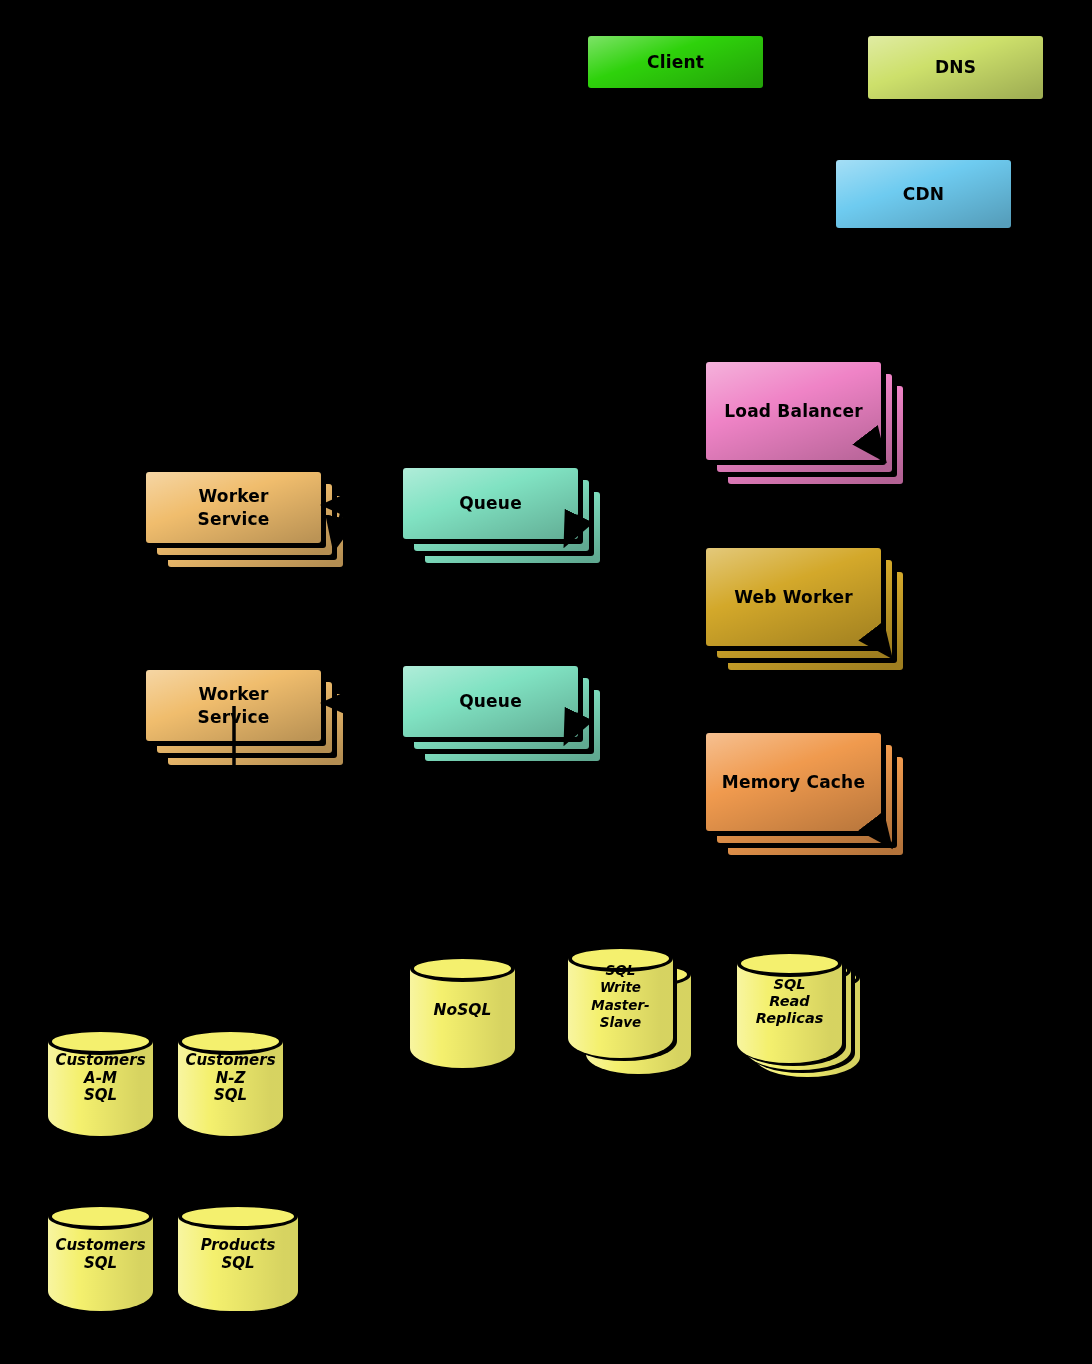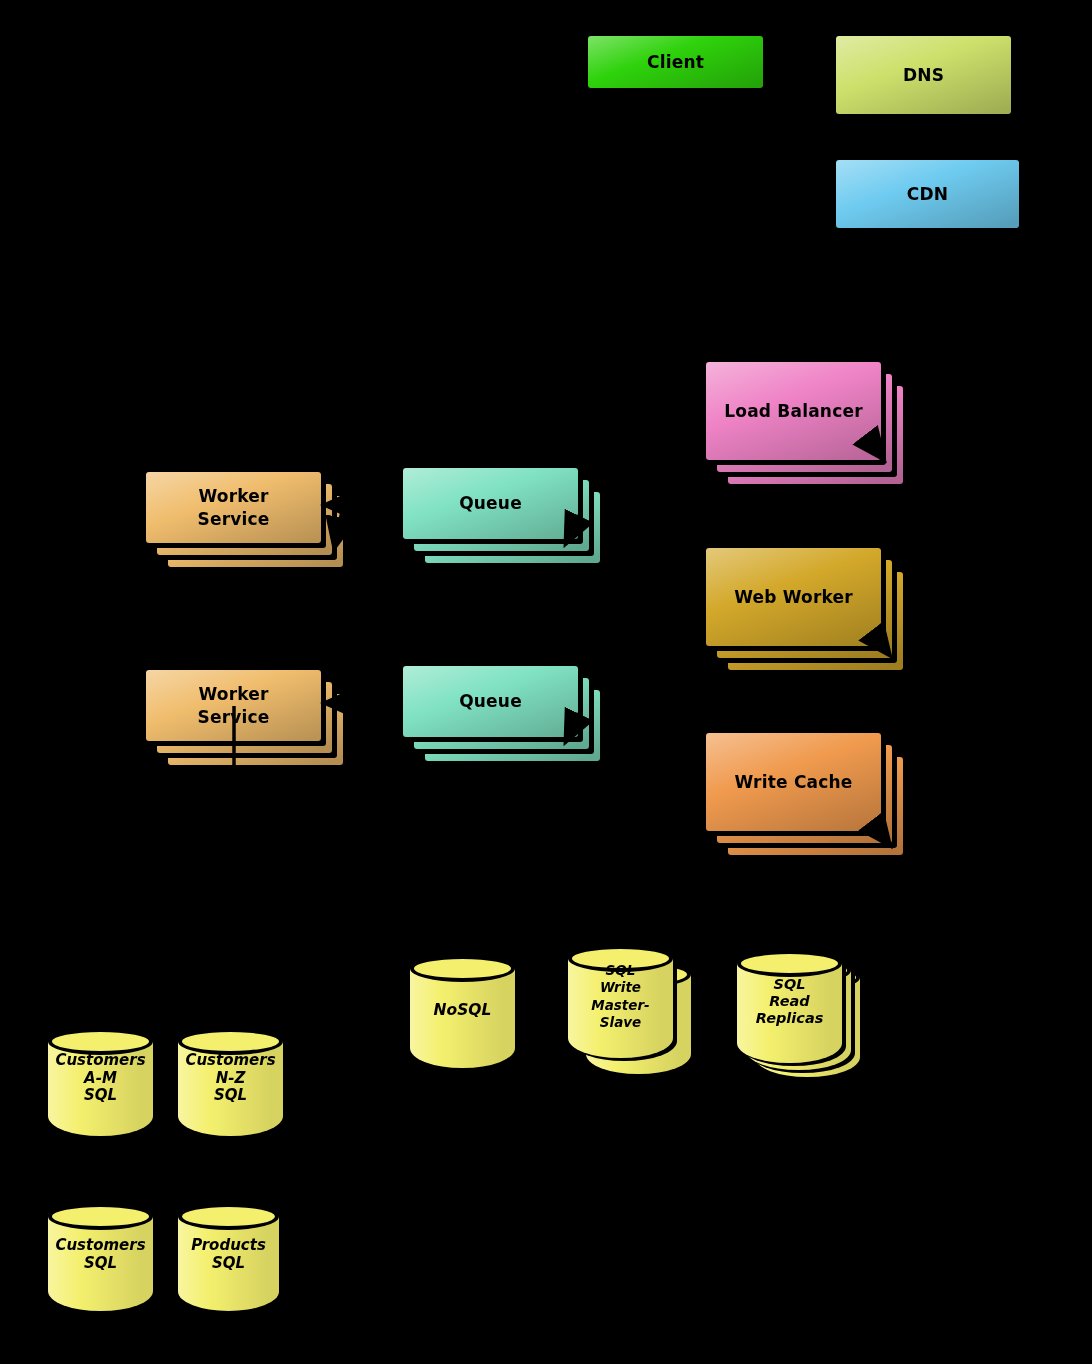--- a/index.html
+++ b/index.html
@@ -45,27 +45,27 @@
 <body>
 
 <div id="canvas">
 
   <div class="node" style="left:588px;top:36px;width:175px;height:52px;">
     <div class="box c-green">
       <span class="blabel">Client</span>
     </div>
   </div>
 
-  <div class="node" style="left:836px;top:36px;width:175px;height:78px;">
+  <div class="node" style="left:868px;top:36px;width:175px;height:63px;">
     <div class="box c-dnsy">
       <span class="blabel">DNS</span>
     </div>
   </div>
 
-  <div class="node" style="left:836px;top:160px;width:175px;height:68px;padding-left:8px;">
+  <div class="node" style="left:836px;top:160px;width:175px;height:68px;">
     <div class="box c-blue">
       <span class="blabel">CDN</span>
     </div>
   </div>
 
   <div class="node" style="left:706px;top:362px;width:175px;height:98px;">
     <div class="layer l2 c-pink"></div>
     <div class="layer l1 c-pink"></div>
     <div class="box c-pink">
       <span class="blabel">Load Balancer</span>
@@ -77,21 +77,21 @@
     <div class="layer l1 c-gold"></div>
     <div class="box c-gold">
       <span class="blabel">Web Worker</span>
     </div>
   </div>
 
   <div class="node" style="left:706px;top:733px;width:175px;height:98px;">
     <div class="layer l2 c-orange"></div>
     <div class="layer l1 c-orange"></div>
     <div class="box c-orange">
-      <span class="blabel">Write Cache</span>
+      <span class="blabel">Memory Cache</span>
     </div>
   </div>
 
   <div class="node" style="left:146px;top:472px;width:175px;height:71px;">
     <div class="layer l2 c-tan"></div>
     <div class="layer l1 c-tan"></div>
     <div class="box c-tan">
       <span class="blabel">Worker
 Service</span>
     </div>
@@ -178,21 +178,21 @@
 SQL</div>
   </div>
 
   <div class="cyl front" style="left:48px;top:1203px;width:105px;height:108px;">
     <div class="cbody"></div>
     <div class="ctop"></div>
     <div class="clabel" style="top:34px;font-size:15px;">Customers
 SQL</div>
   </div>
 
-  <div class="cyl front" style="left:178px;top:1203px;width:101px;height:108px;">
+  <div class="cyl front" style="left:178px;top:1203px;width:120px;height:108px;">
     <div class="cbody"></div>
     <div class="ctop"></div>
     <div class="clabel" style="top:34px;font-size:15px;">Products
 SQL</div>
   </div>
 
   <svg id="arrow-layer" width="1092" height="1364" viewBox="0 0 1092 1364">
     <defs>
       <marker id="ah" markerWidth="9" markerHeight="8" refX="7" refY="4" orient="auto">
         <path d="M0,0 L9,4 L0,8 z" fill="#000000"></path>

